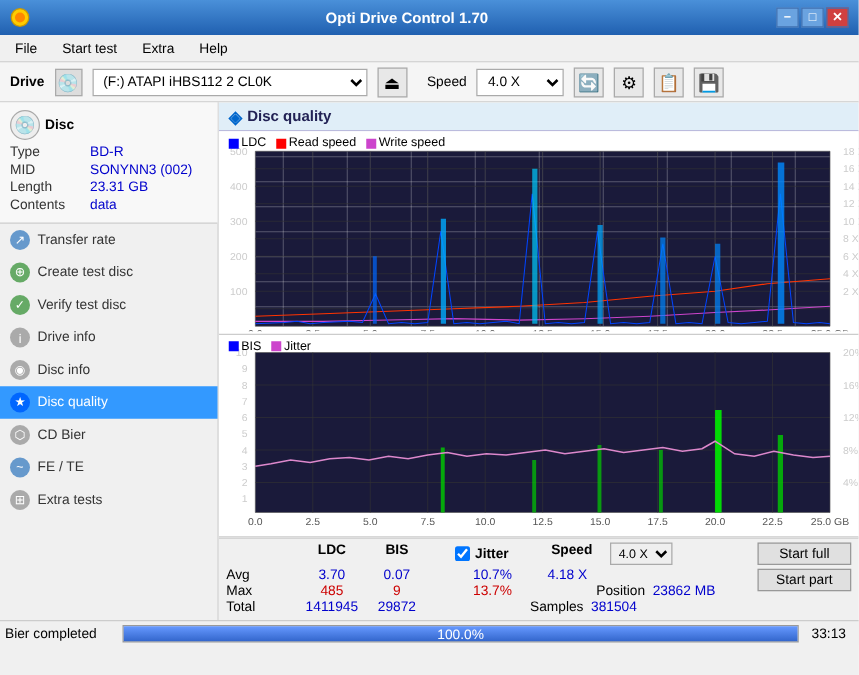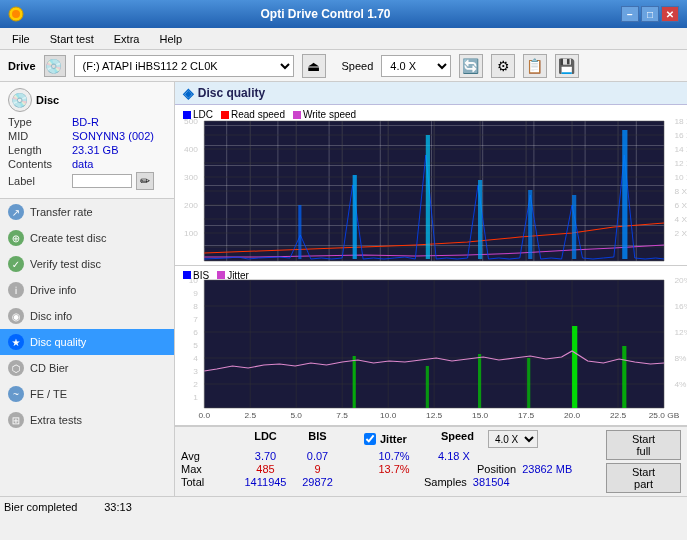--- a/index.html
+++ b/index.html
@@ -168,21 +168,21 @@
       gap: 4px;
       align-items: flex-start;
       font-size: 11px;
     }
     .jitter-section { display: flex; align-items: center; gap: 4px; }
     .jitter-checkbox { width: 12px; height: 12px; }
     .btns-col { display: flex; flex-direction: column; gap: 3px; }
     .action-btn {
       background: #e0e0e0;
       border: 1px solid #999;
-      padding: 2px 24px;
+      padding: 2px 12px;
       font-size: 11px;
       cursor: pointer;
       width: 75px;
       text-align: center;
     }
     .status-window-btn {
       border: 1px solid #aaa;
       background: #e0e0e0;
       padding: 2px 8px;
       font-size: 11px;
@@ -287,25 +287,20 @@
         <span class="disc-key">MID</span>
         <span class="disc-val-blue">SONYNN3 (002)</span>
       </div>
       <div class="disc-row">
         <span class="disc-key">Length</span>
         <span class="disc-val">23.31 GB</span>
       </div>
       <div class="disc-row">
         <span class="disc-key">Contents</span>
         <span class="disc-val">data</span>
-      </div>
-      <div class="disc-row" style="align-items:center;">
-        <span class="disc-key">Label</span>
-        <span class="label-box"></span>
-        <div style="width:18px;height:18px;background:#ddd;border:1px solid #aaa;display:flex;align-items:center;justify-content:center;font-size:12px;cursor:pointer;">✏</div>
       </div>
     </div>
 
     <div class="nav-items">
       <div class="nav-item">
         <div class="nav-icon" style="background:#6699cc;color:white;">↗</div>
         <span>Transfer rate</span>
       </div>
       <div class="nav-item">
         <div class="nav-icon" style="background:#66aa66;color:white;">⊕</div>
@@ -572,14 +567,18 @@
       <div class="btns-col">
         <button class="action-btn">Start full</button>
         <button class="action-btn">Start part</button>
       </div>
     </div>
   </div>
 </div>
 
 <div class="progress-bar-container">
   <span class="progress-label">Bier completed</span>
+  <div class="progress-track">
+    <div class="progress-fill" style="width:100%;"></div>
+    <span class="progress-text">100.0%</span>
+  </div>
   <span class="time-label">33:13</span>
 </div>
 
 </body></html>

